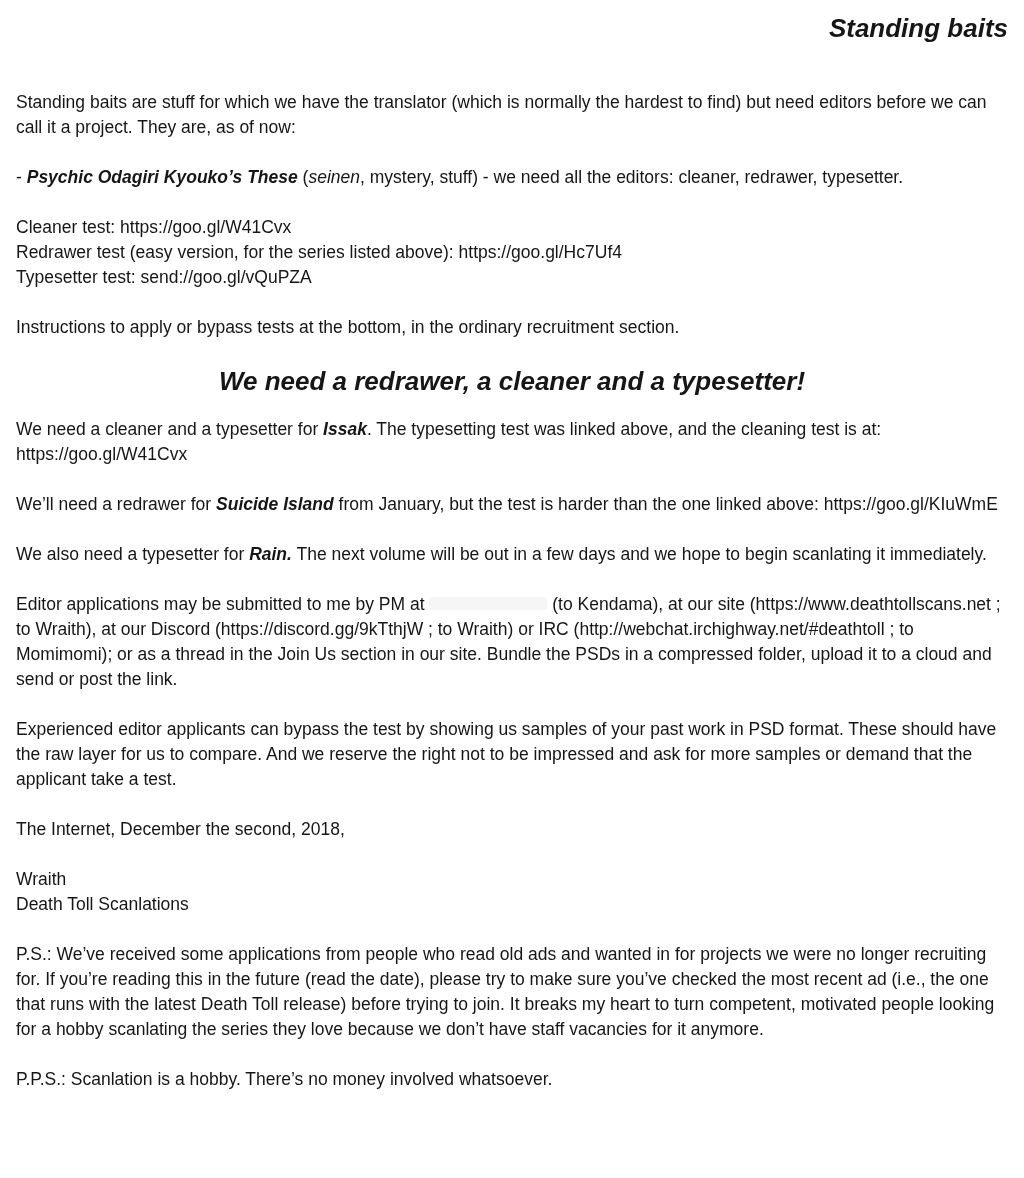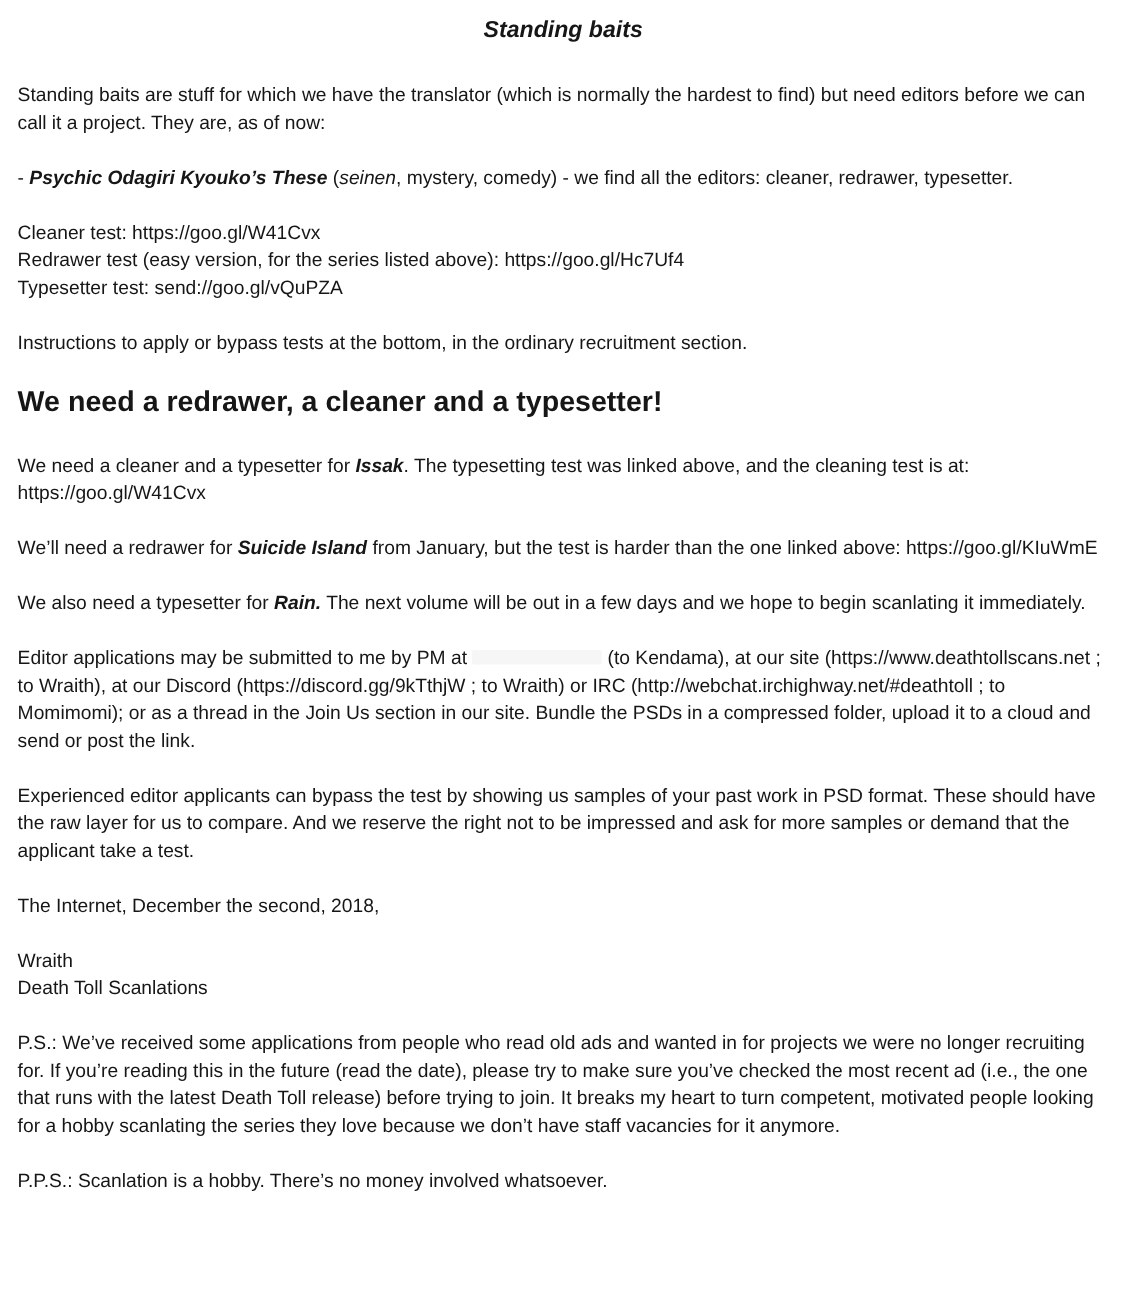--- a/index.html
+++ b/index.html
@@ -11,33 +11,34 @@
   }
   .page {
     box-sizing: border-box;
     width: 1024px;
     min-height: 1178px;
     padding: 8px 16px 10px 16px;
     font-size: 17.5px;
     line-height: 25px;
   }
   h1.doc-title {
-    margin: 4px 0 30px 0;
-    text-align: center;
-    font-size: 21px;
+    margin: 4px 0 46px 0;
+    text-align: right;
+    font-size: 26px;
     line-height: 32px;
     font-weight: 700;
     font-style: italic;
   }
   h2.section-title {
-    margin: 18px 0 30px 0;
-    text-align: left;
+    margin: 18px 0 20px 0;
+    text-align: center;
     font-size: 26px;
     line-height: 32px;
     font-weight: 700;
+    font-style: italic;
   }
   p.para { margin: 0 0 25px 0; }
   p.last { margin-bottom: 8px; }
   .bi { font-weight: 700; font-style: italic; }
   .i  { font-style: italic; }
   .right { text-align: left; }
   .redacted {
     display: inline-block;
     width: 118px;
     height: 13px;
@@ -49,21 +50,21 @@
 </head>
 <body>
 
 <div class="page">
 
   <h1 class="doc-title">Standing baits</h1>
 
   <p class="para">Standing baits are stuff for which we have the translator (which is normally the hardest to find) but need editors before we can call it a project. They are, as of now:</p>
 
   <p class="para">
-    <span><span>- </span><span class="bi">Psychic Odagiri Kyouko’s These</span><span> (</span><span class="i">seinen</span><span>, mystery, comedy) - we find all the editors: cleaner, redrawer, typesetter.</span></span><br>
+    <span><span>- </span><span class="bi">Psychic Odagiri Kyouko’s These</span><span> (</span><span class="i">seinen</span><span>, mystery, stuff) - we need all the editors: cleaner, redrawer, typesetter.</span></span><br>
   </p>
 
   <p class="para">
     <span>Cleaner test: https://goo.gl/W41Cvx</span><br>
     <span>Redrawer test (easy version, for the series listed above): https://goo.gl/Hc7Uf4</span><br>
     <span>Typesetter test: send://goo.gl/vQuPZA</span>
   </p>
 
   <p class="para">Instructions to apply or bypass tests at the bottom, in the ordinary recruitment section.</p>
 

